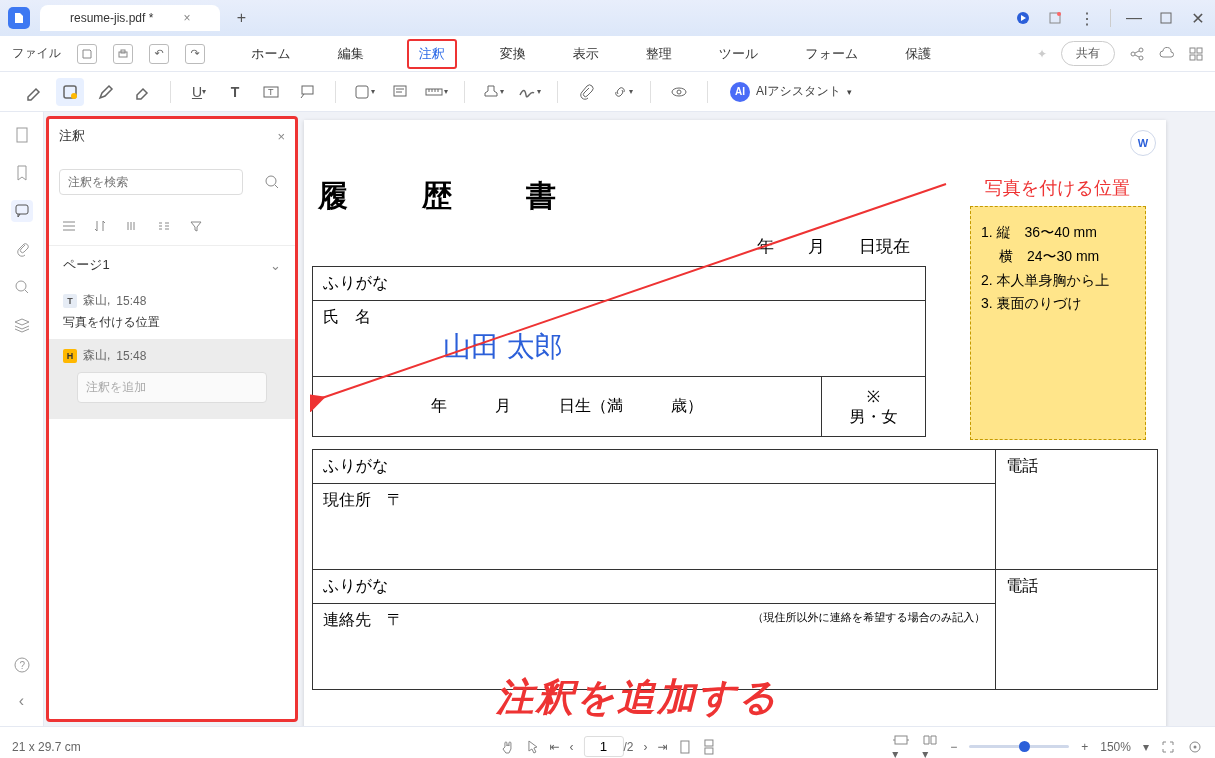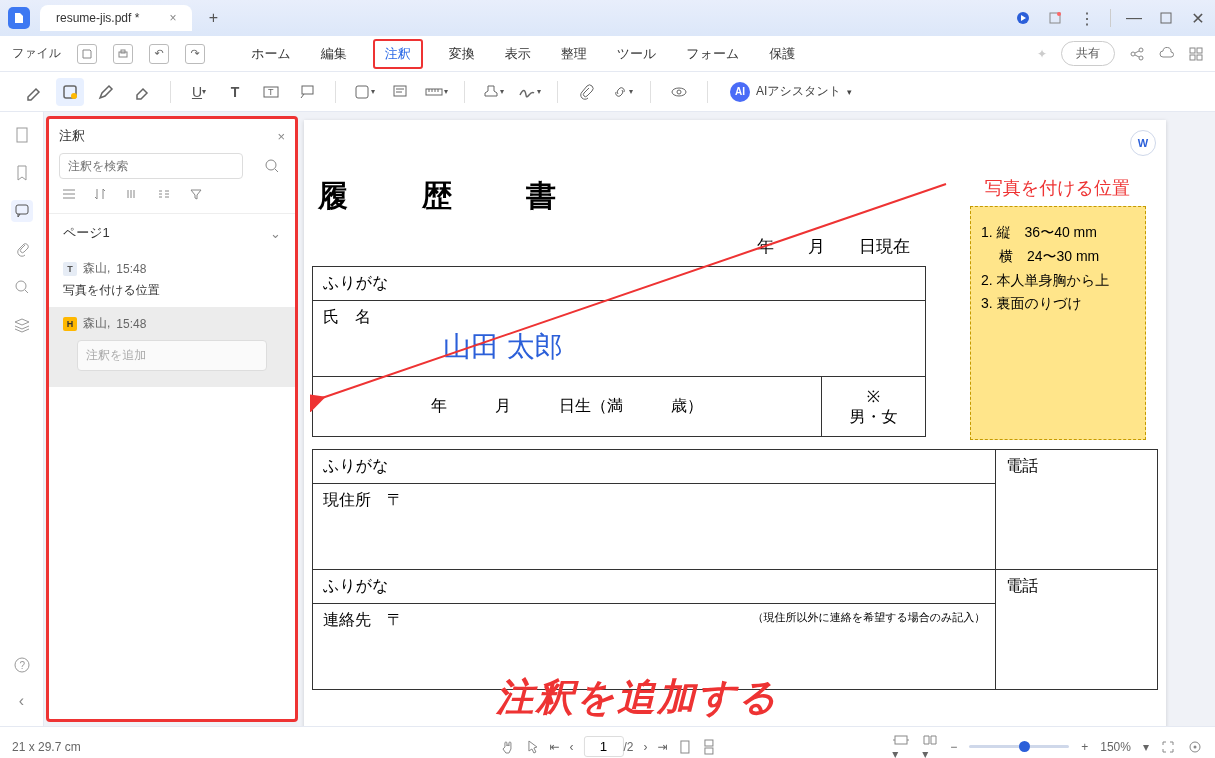--- a/index.html
+++ b/index.html
@@ -1,45 +1,45 @@
 <!DOCTYPE html>
 <html><head>
 <meta charset="utf-8">
 <style>
 *{box-sizing:border-box;margin:0;padding:0;font-family:"Meiryo","Hiragino Sans",sans-serif}
 body{width:1215px;height:758px;background:#fff;overflow:hidden;position:relative}
 .titlebar{height:36px;background:linear-gradient(180deg,#e8eefb 0%,#dce7f9 100%);display:flex;align-items:center;padding:0 8px}
 .app-icon{width:22px;height:22px;background:#3d78f2;border-radius:5px;display:flex;align-items:center;justify-content:center;color:#fff;font-weight:bold;margin-right:10px}
-.tab{background:#fff;border-radius:8px 8px 0 0;padding:6px 16px;display:flex;align-items:center;gap:30px;font-size:12px;color:#333}
+.tab{background:#fff;border-radius:8px 8px 0 0;padding:6px 30px;display:flex;align-items:center;gap:30px;font-size:12px;color:#333}
 .tab-close{color:#888;cursor:pointer}
 .tab-add{margin-left:10px;width:22px;height:22px;border-radius:5px;color:#555;display:flex;align-items:center;justify-content:center;font-size:16px}
 .titlebar-right{margin-left:auto;display:flex;align-items:center;gap:14px;color:#666}
 .win-btn{width:18px;height:18px;display:flex;align-items:center;justify-content:center;color:#555}
 .menubar{height:36px;background:#fff;border-bottom:1px solid #e5e9f2;display:flex;align-items:center;padding:0 12px;gap:6px}
 .menubar-left{display:flex;align-items:center;gap:16px;font-size:12px;color:#444}
 .mb-icon{width:20px;height:20px;border:1px solid #bbb;border-radius:3px;display:flex;align-items:center;justify-content:center;font-size:11px;color:#666}
-.menus{display:flex;gap:22px;margin-left:36px;font-size:13px;color:#333}
+.menus{display:flex;gap:39px;margin-left:36px;font-size:13px;color:#333}
 .menu-item{padding:6px 4px;cursor:pointer}
 .menu-item.active{color:#2a68e6;border:2px solid #e33;border-radius:3px;padding:4px 10px}
 .menubar-right{margin-left:auto;display:flex;align-items:center;gap:14px;font-size:12px;color:#555}
 .share-btn{border:1px solid #ccc;border-radius:14px;padding:3px 14px;font-size:12px}
 .toolbar{height:40px;background:#fff;border-bottom:1px solid #e5e9f2;display:flex;align-items:center;padding:0 20px;gap:8px}
 .tb-btn{width:28px;height:28px;display:flex;align-items:center;justify-content:center;color:#555;border-radius:4px}
 .tb-btn.hl{background:#e8f0ff}
 .tb-sep{width:1px;height:22px;background:#e0e0e0;margin:0 6px}
 .ai-btn{display:flex;align-items:center;gap:6px;font-size:12px;color:#444;margin-left:8px}
 .ai-badge{background:#4a6cf7;color:#fff;border-radius:50%;width:20px;height:20px;display:flex;align-items:center;justify-content:center;font-size:10px;font-weight:bold}
 .content{display:flex;height:614px;background:#f0f2f7}
 .left-rail{width:44px;background:#fff;border-right:1px solid #e5e9f2;display:flex;flex-direction:column;align-items:center;padding-top:12px;gap:16px}
 .rail-icon{width:22px;height:22px;display:flex;align-items:center;justify-content:center;color:#888;border-radius:4px}
 .rail-icon.active{background:#edf2ff;color:#555}
 .rail-bottom{margin-top:auto;margin-bottom:14px;display:flex;flex-direction:column;gap:14px;align-items:center}
 .anno-panel{width:252px;background:#fff;border:3px solid #e33;border-radius:4px;margin:4px 0 4px 2px;display:flex;flex-direction:column}
 .panel-hdr{display:flex;align-items:center;justify-content:space-between;padding:8px 10px;font-size:13px;color:#333}
-.panel-search{margin:0 10px;display:flex;gap:16px}
+.panel-search{margin:16px 10px;display:flex;gap:16px}
 .panel-search input{flex:1;border:1px solid #ddd;border-radius:4px;padding:5px 8px;font-size:12px}
 .search-icon{width:26px;height:26px;display:flex;align-items:center;justify-content:center;color:#777}
 .panel-tools{display:flex;gap:14px;padding:8px 12px;border-bottom:1px solid #eee}
 .pt-icon{width:18px;height:18px;color:#777}
 .page-section{padding:10px 14px;display:flex;justify-content:space-between;align-items:center;font-size:13px;color:#333}
 .comment{padding:8px 14px;font-size:12px;color:#444}
 .comment.selected{background:#ececec}
 .comment-hdr{display:flex;align-items:center;gap:6px;margin-bottom:4px;color:#666}
 .c-type{width:14px;height:14px;background:#ffb800;color:#333;font-size:9px;font-weight:bold;display:flex;align-items:center;justify-content:center;border-radius:2px}
 .c-type.t{background:#e6ecf5;color:#555}

